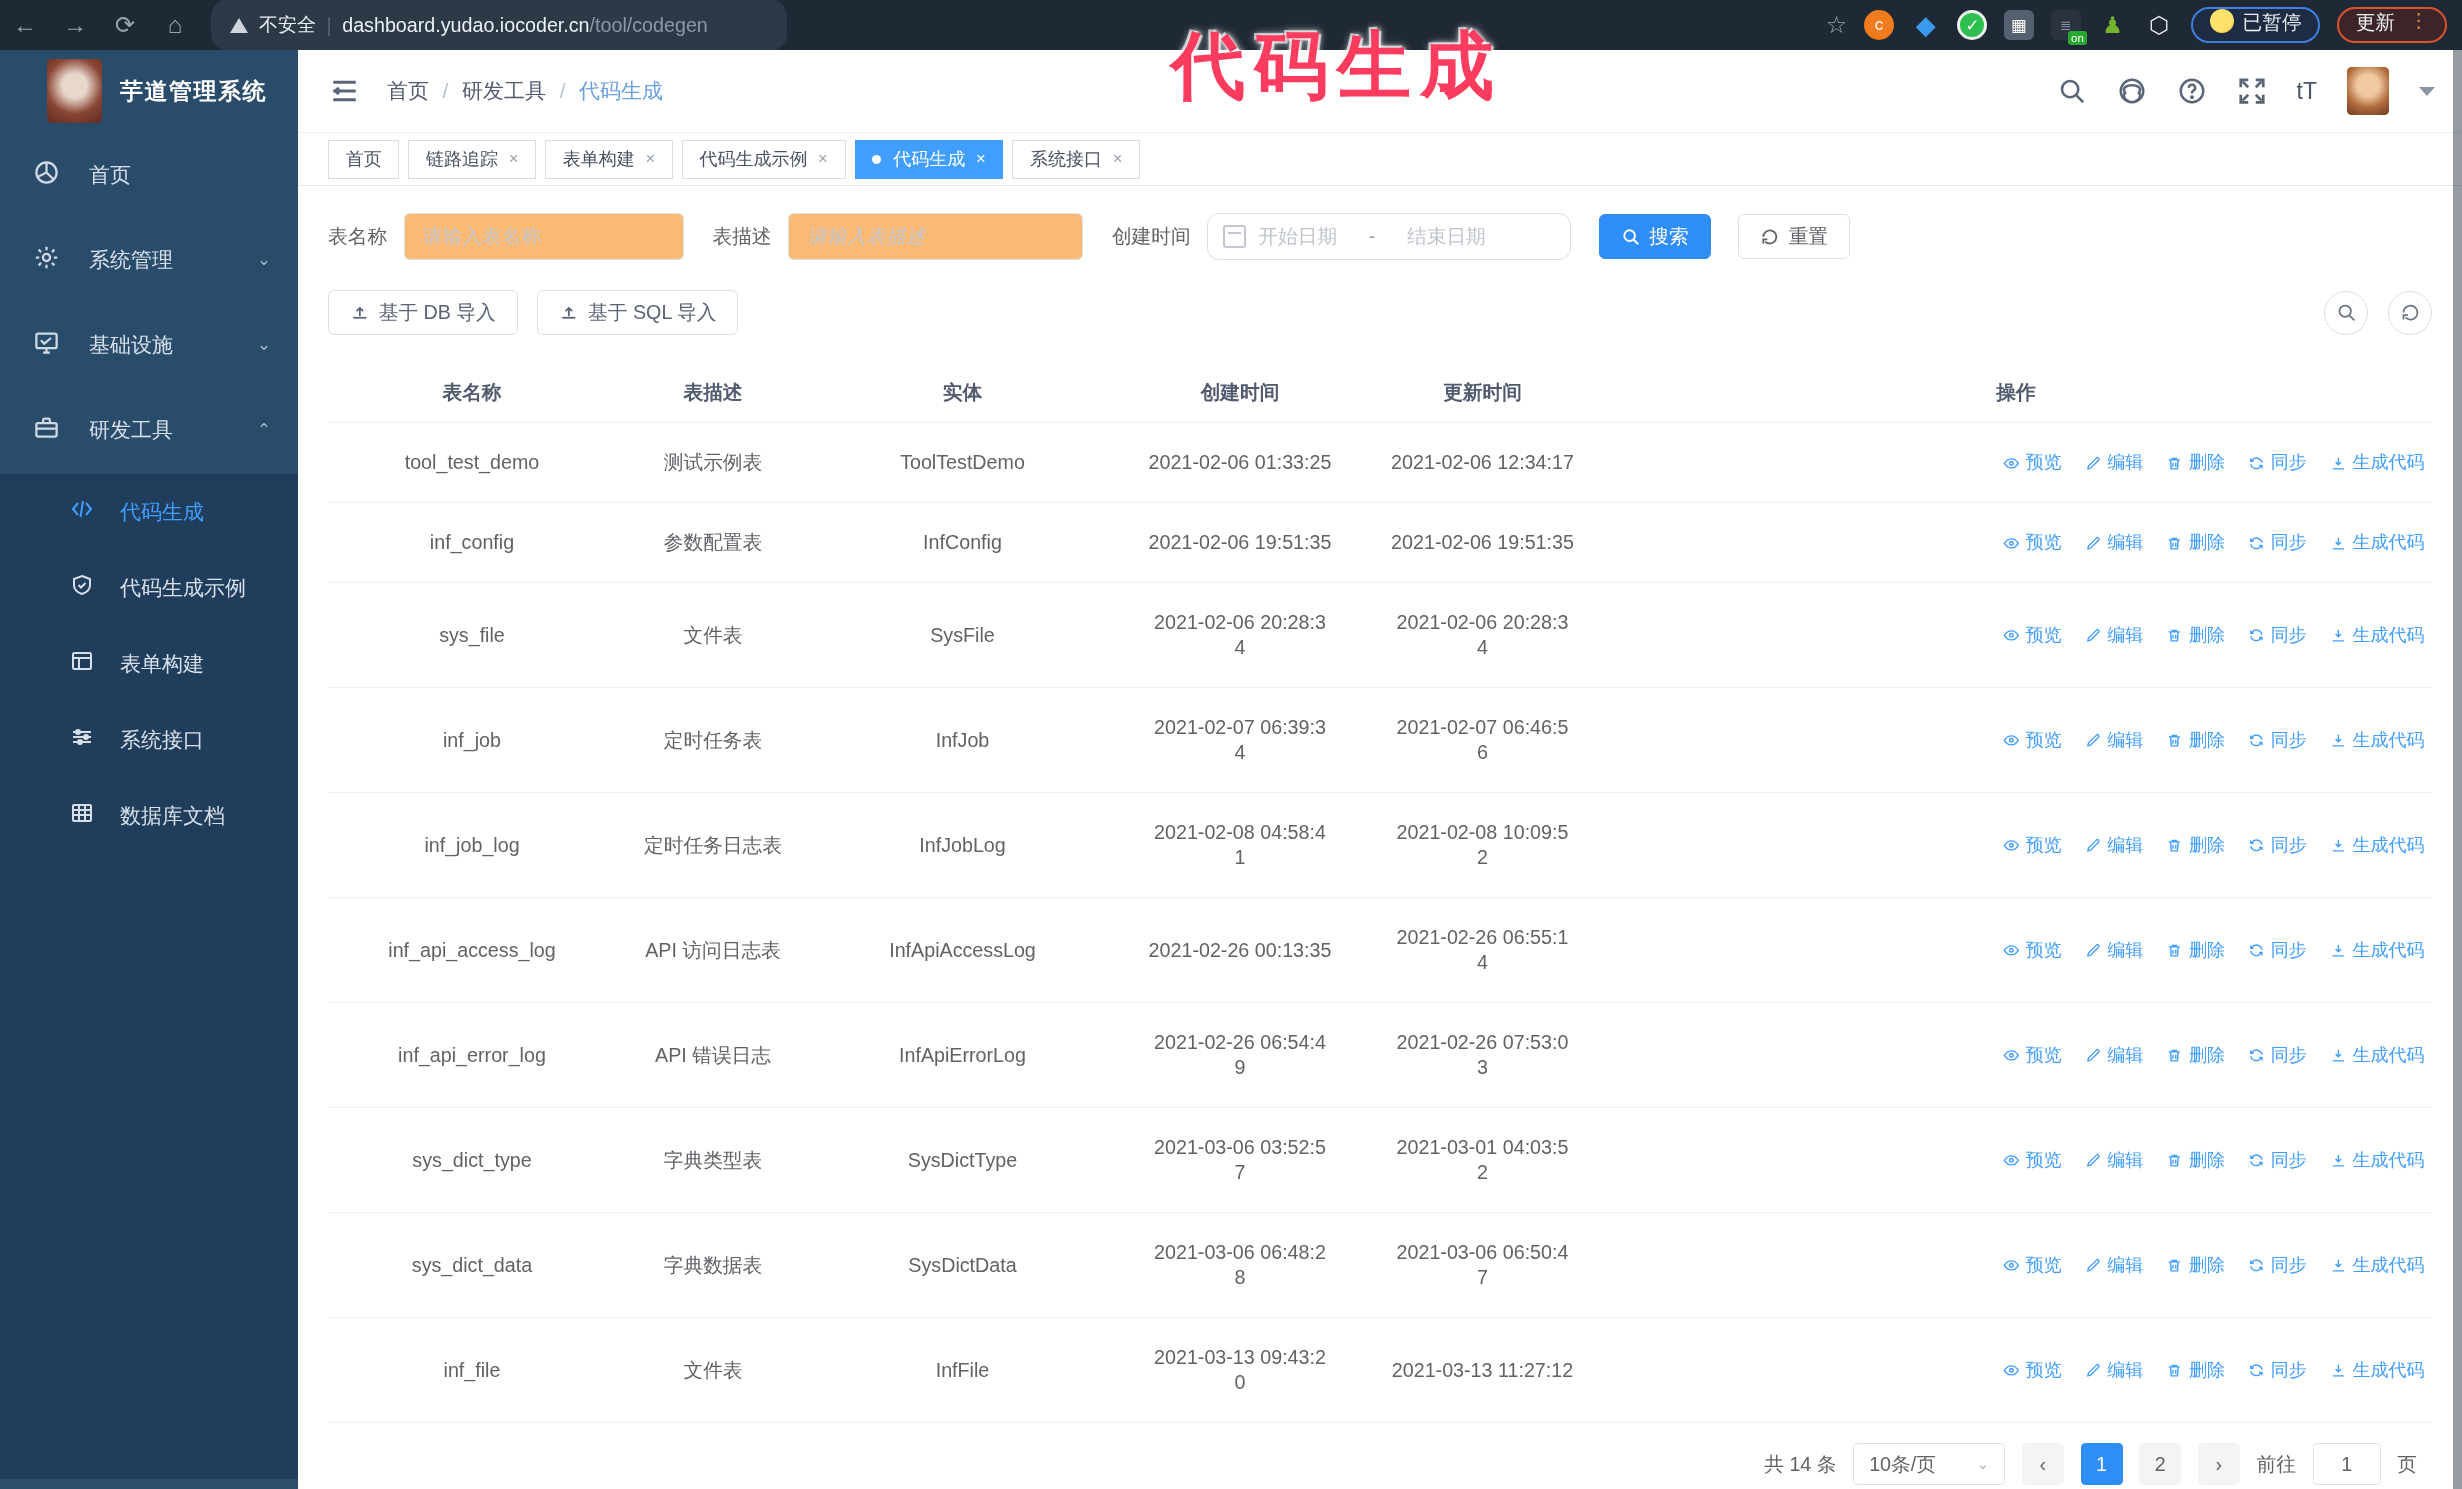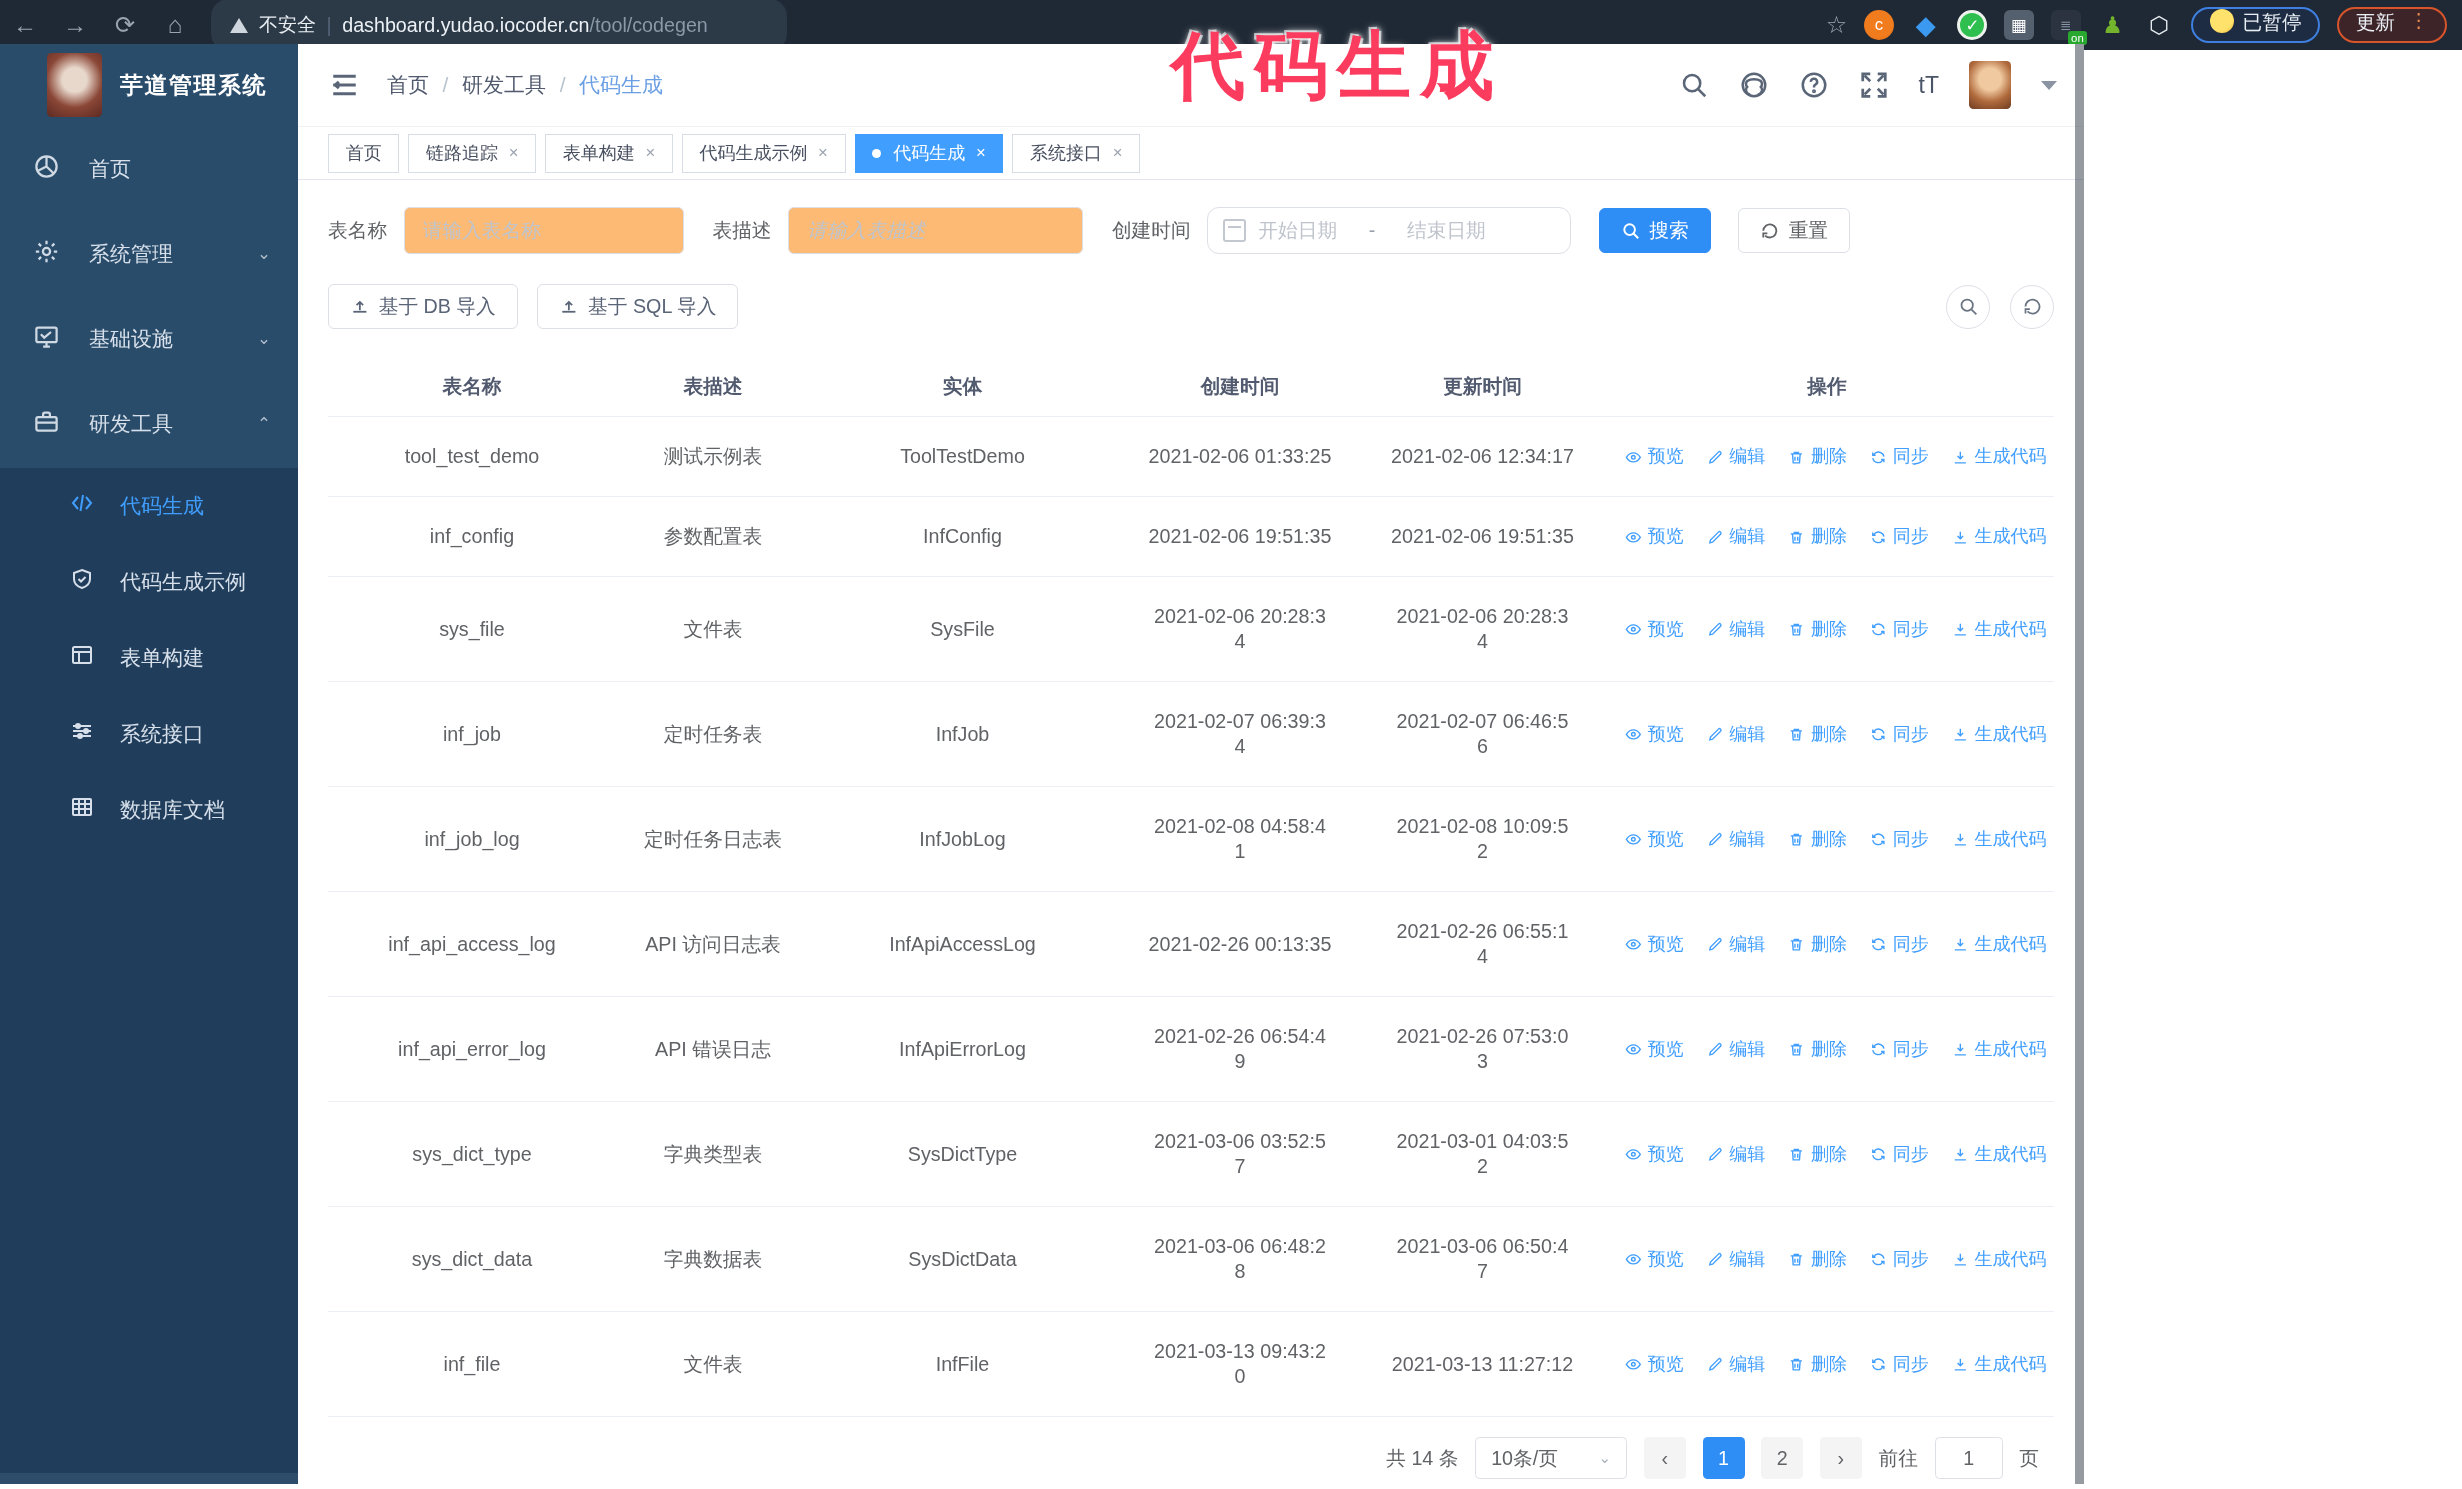--- a/index.html
+++ b/index.html
@@ -39,21 +39,21 @@
   .pill.update { border:2.3px solid #d8552c; background:#3c2428; gap:13.6px; }
   .vdots { color:#e98a4e; font-size:19.7px; letter-spacing:0; }
 
   
   .overlay-title { position:absolute; left:1171px; top:16.7px; z-index:50;
     font-size:74px; font-weight:bold; letter-spacing:9px; color:#fb3c5e;
     text-shadow:0 0 4.5px rgba(255,255,255,.95), 0 0 9px rgba(255,255,255,.9),
       2.3px 2.3px 0 rgba(255,255,255,.6), -2.3px -2.3px 0 rgba(255,255,255,.6); }
 
   
-  .app { position:absolute; left:0; top:44px; width:2084px; height:1440px; display:flex; }
+  .app { position:absolute; left:0; top:50px; width:2462px; height:1440px; display:flex; }
 
   
   .sidebar { width:298px; flex:0 0 auto; background:#203e5c; color:#cfd9e4; position:relative; }
   .side-top { background:#2a4c6b; padding-bottom:1.5px; }
   .logo-row { height:82px; display:flex; align-items:center; padding-left:47px; gap:18px; }
   .logo-img { width:55px; height:64px; border-radius:4.5px;
     background:radial-gradient(circle at 50% 42%, #e8d8cc 26%, #8a4636 60%, #5d2a22); }
   .logo-title { color:#fff; font-size:23px; font-weight:bold; letter-spacing:1.5px; }
   .menu-item { height:85px; display:flex; align-items:center; padding:0 27px 0 33px;
     font-size:21px; color:#d7e0ea; cursor:pointer; }

